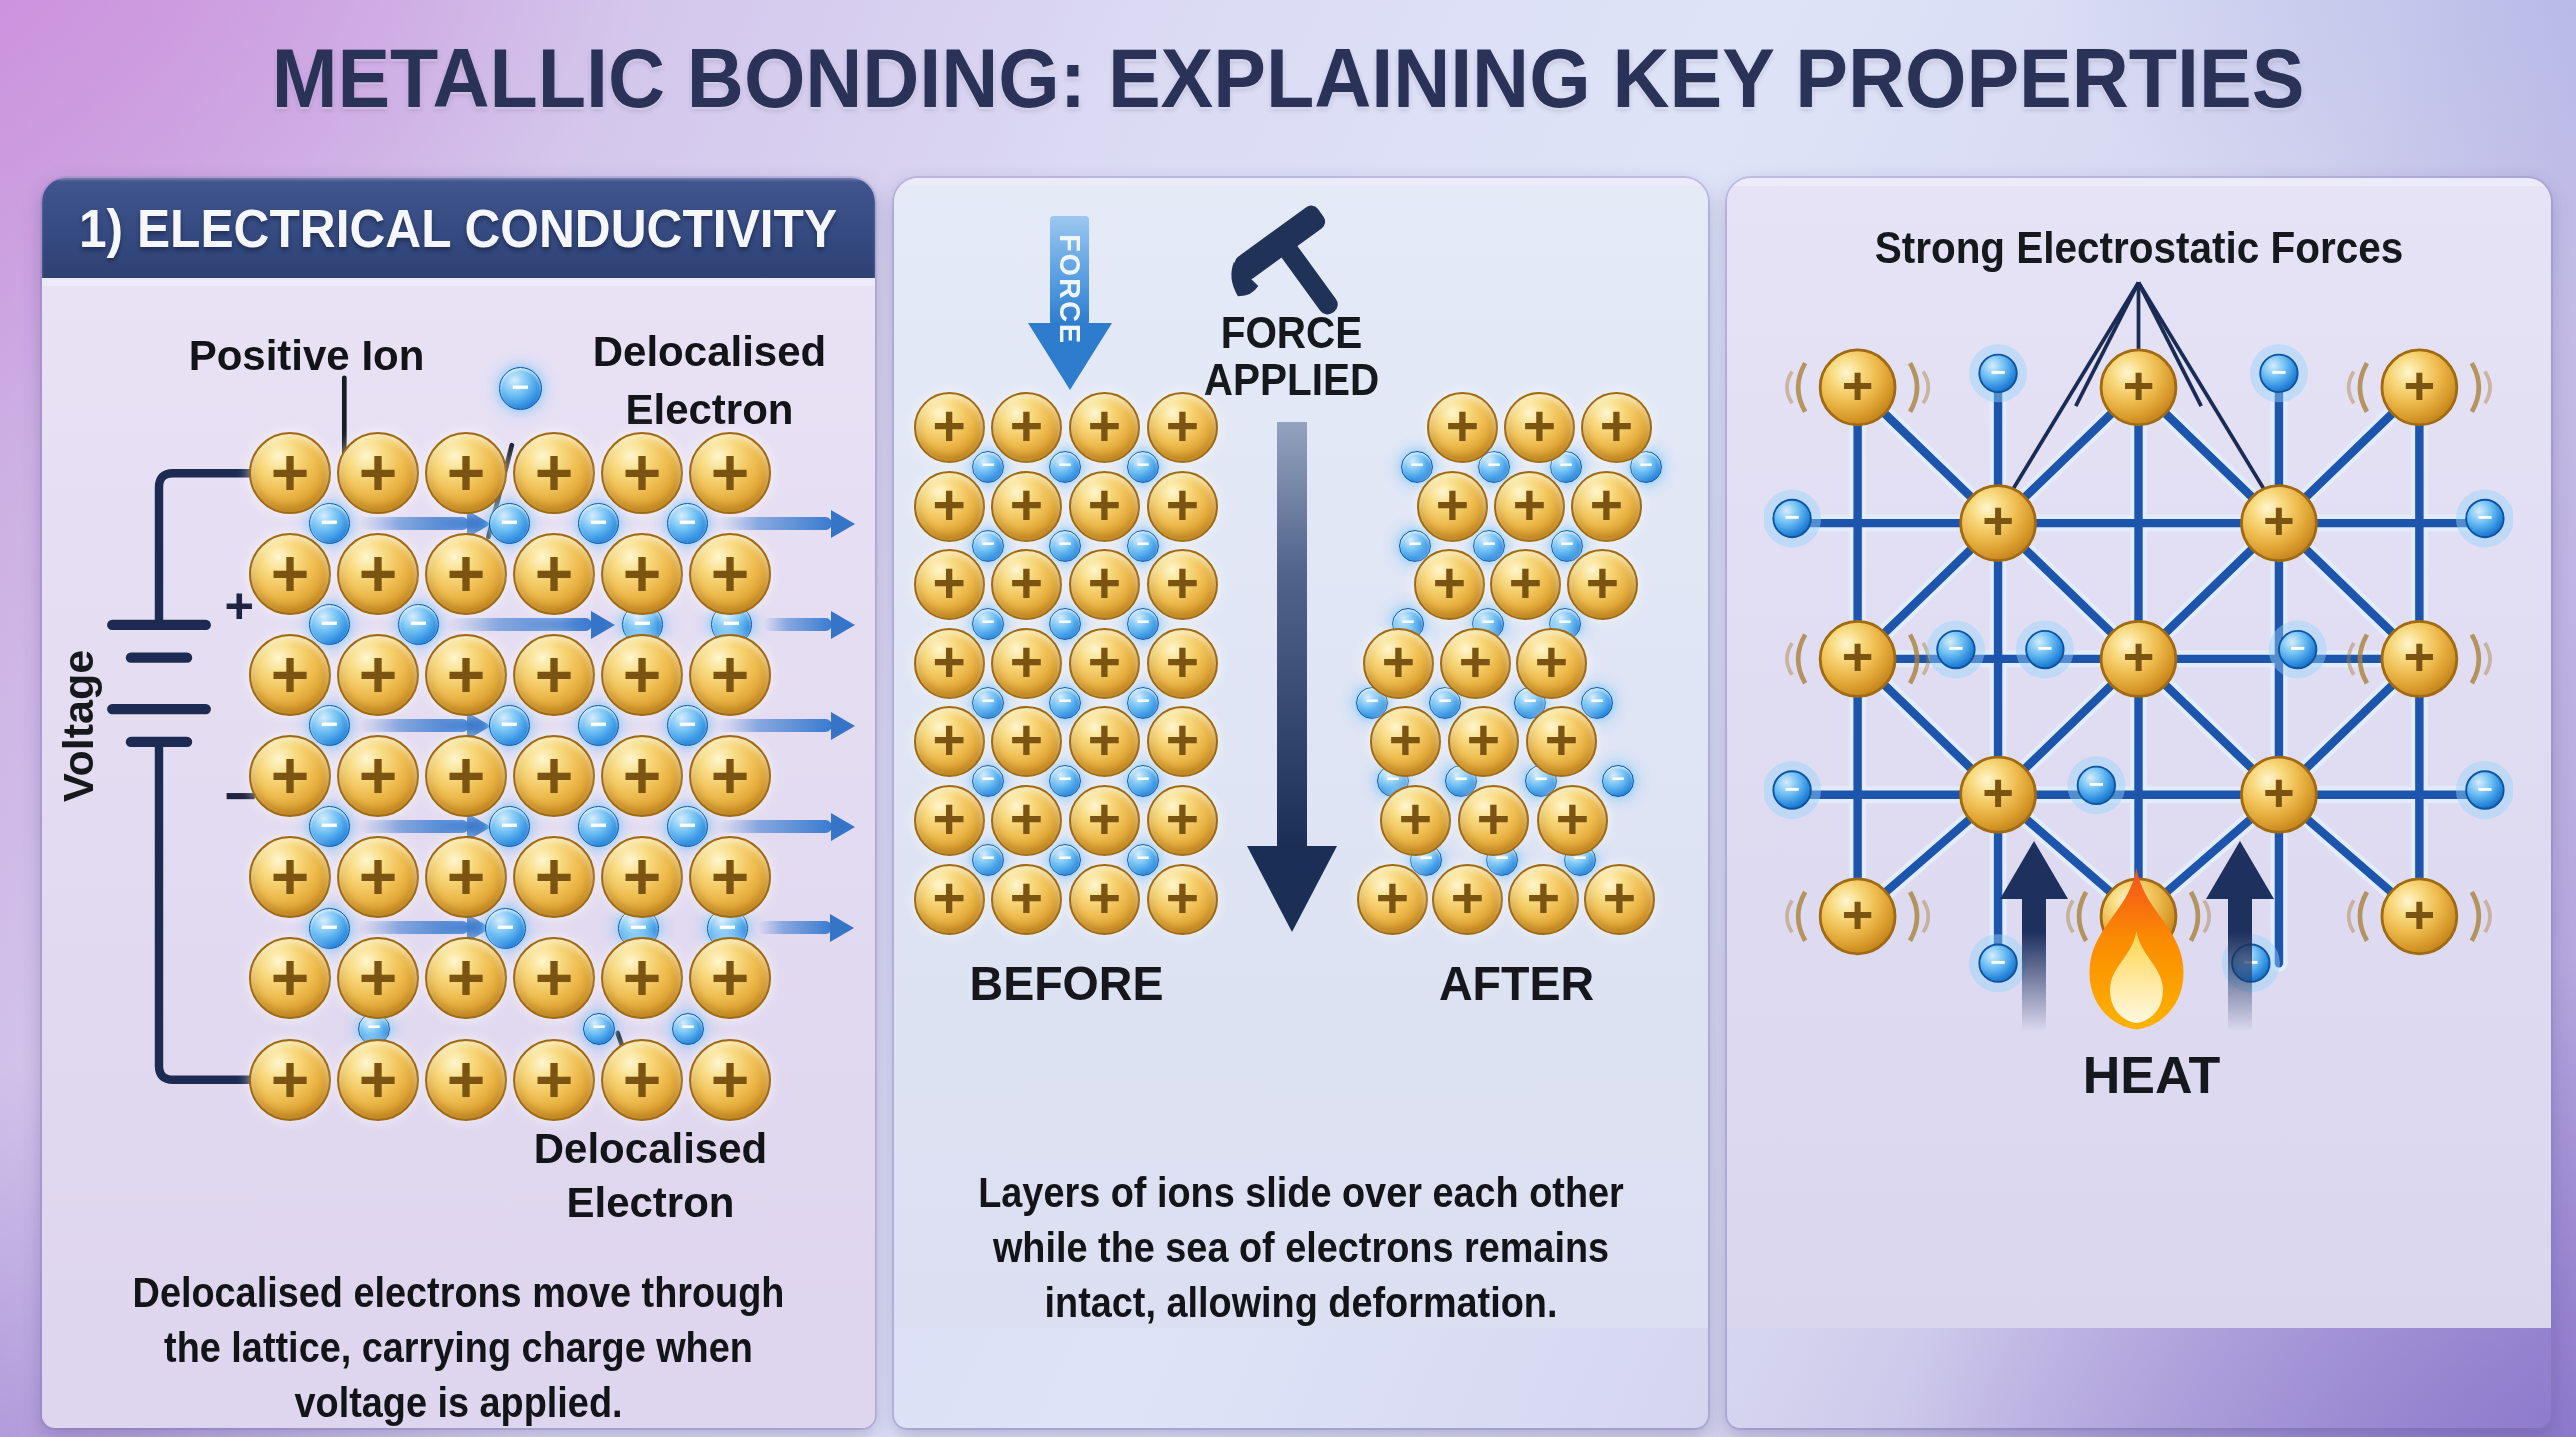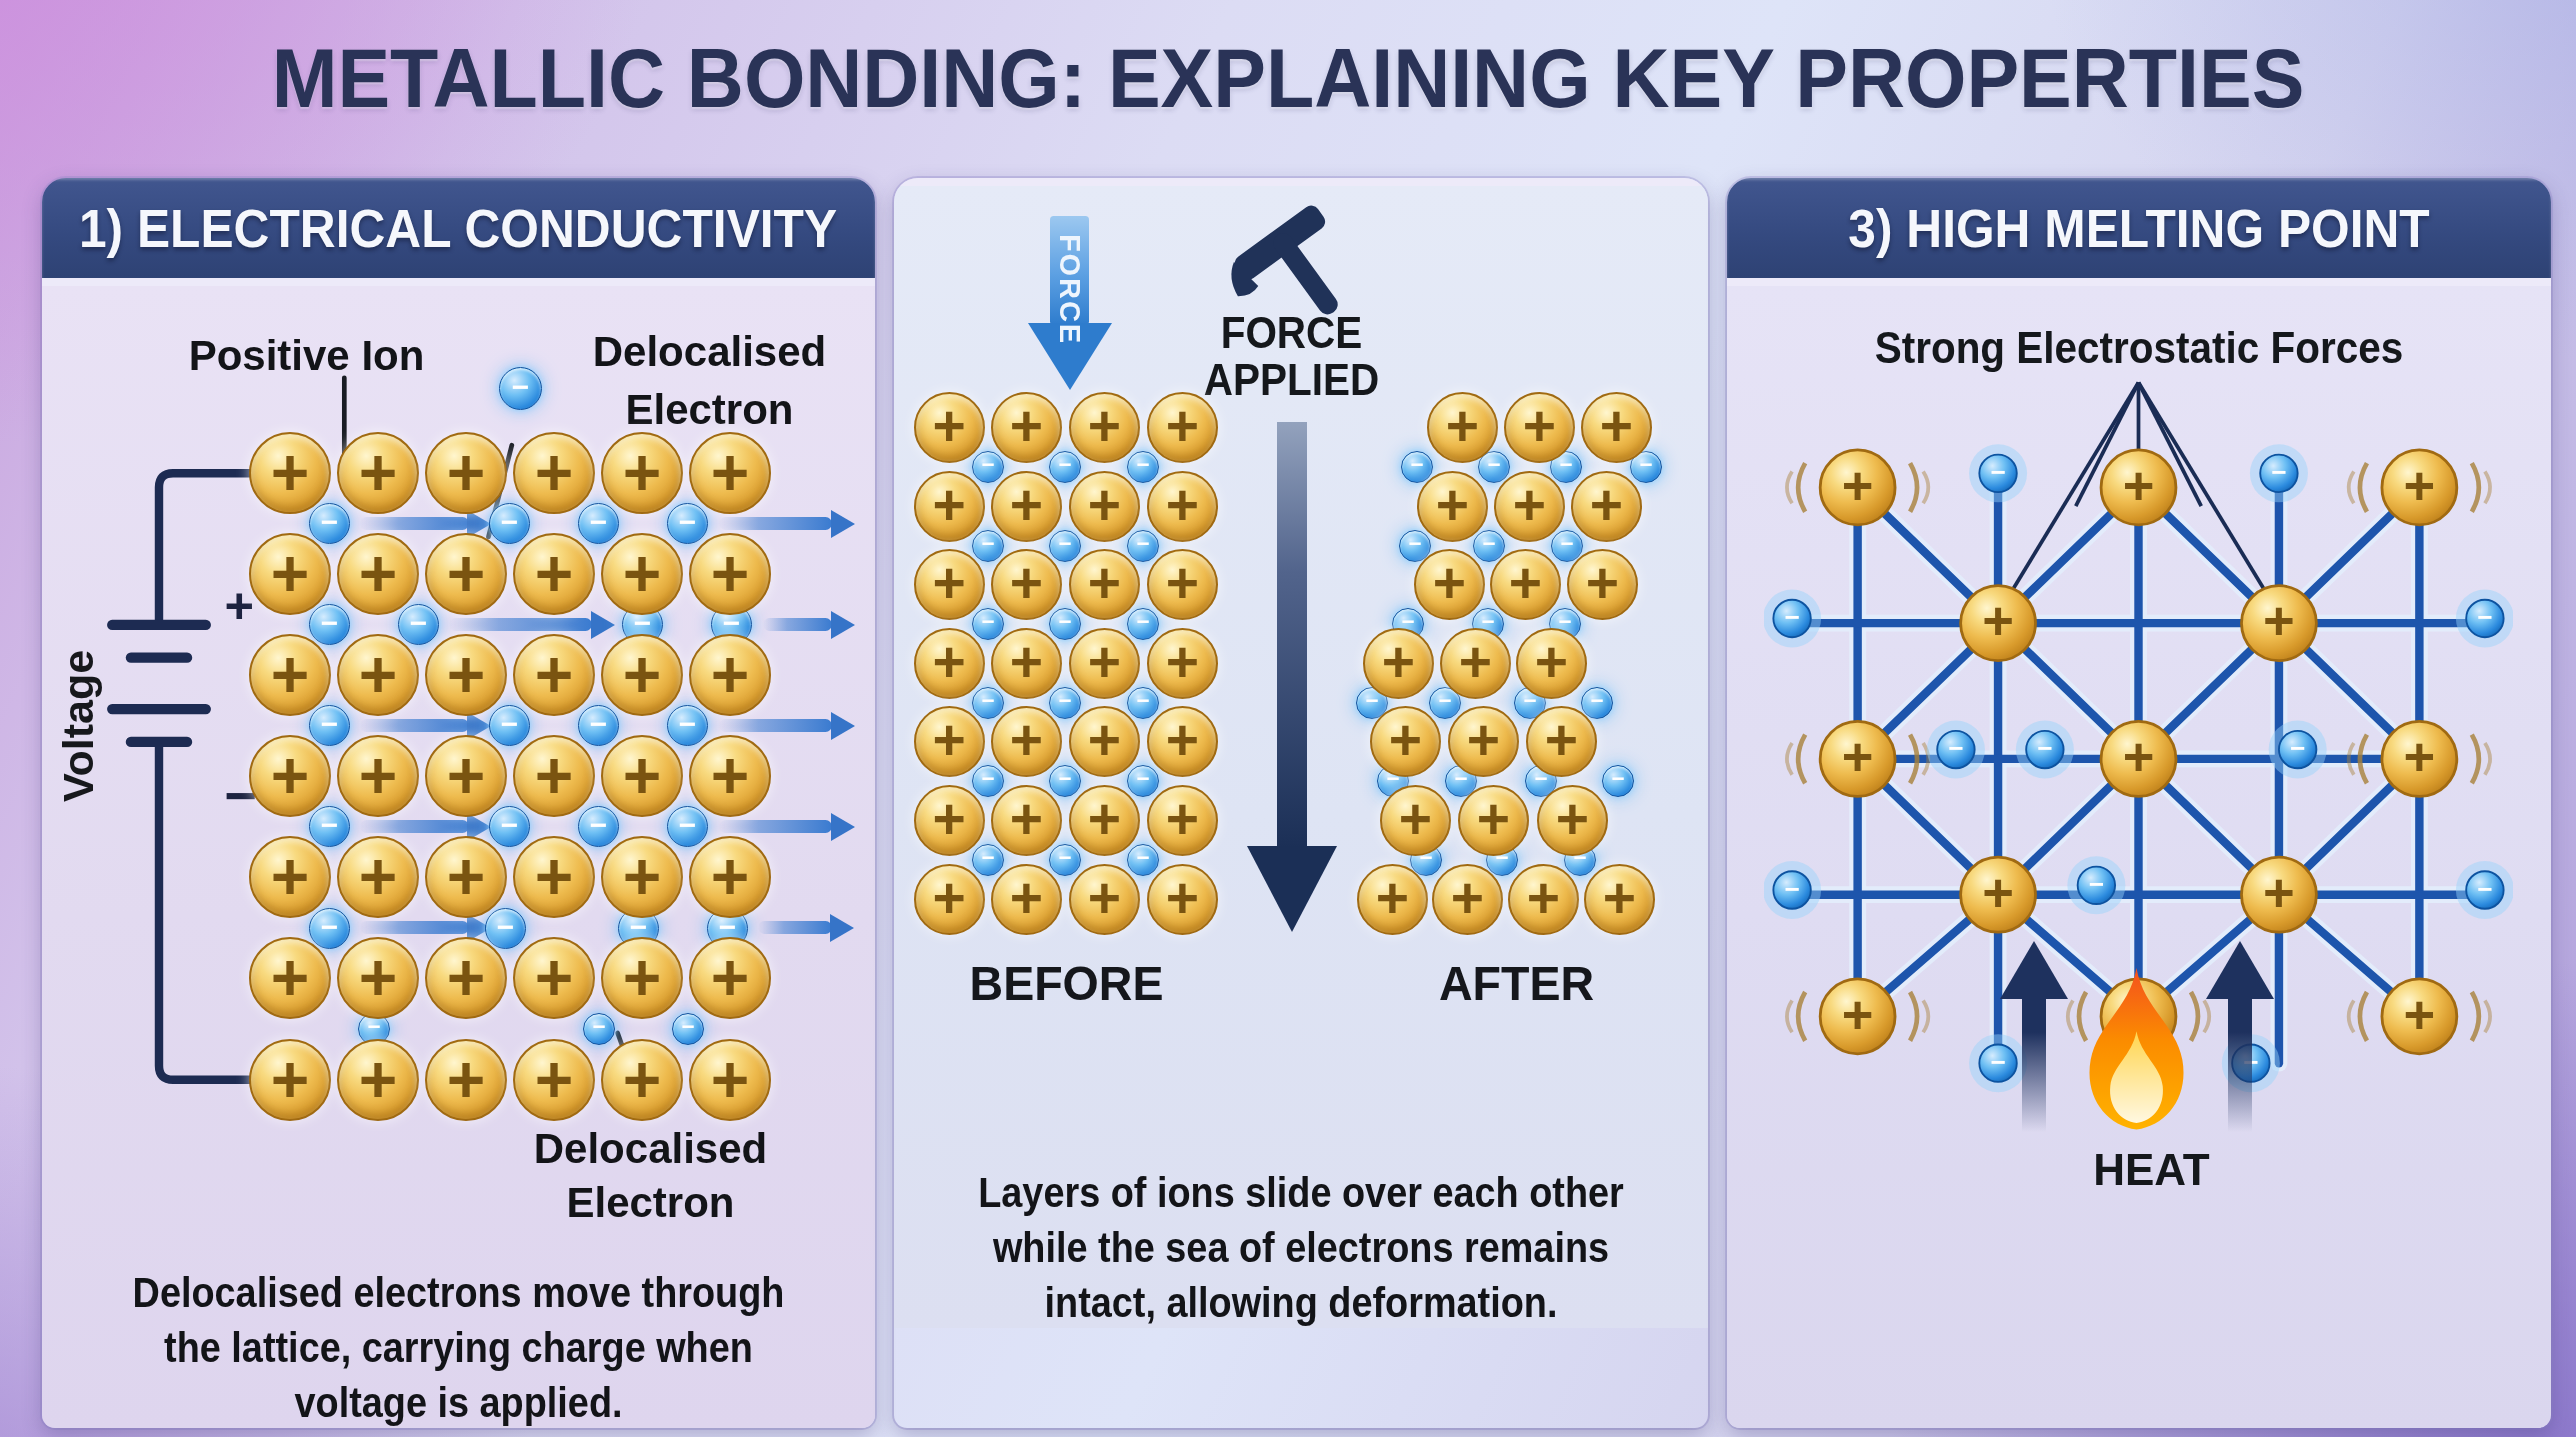--- a/index.html
+++ b/index.html
@@ -79,21 +79,21 @@
     writing-mode:vertical-rl;text-orientation:mixed;letter-spacing:1.9px;display:flex;align-items:center;justify-content:center;}
   .big-arrow-shaft{position:absolute;width:30px;
     background:linear-gradient(180deg,#93a2bd 0%,#52648c 35%,#1b2f56 100%);}
   .big-arrow-head{position:absolute;width:0;height:0;
     border-left:45px solid transparent;border-right:45px solid transparent;border-top:86px solid #1b2f56;}
   .ba-label{position:absolute;font-size:49px;font-weight:bold;color:#15171c;text-align:center;transform:scaleX(.95);white-space:nowrap;}
   .fa-label{position:absolute;text-align:center;color:#15181c;font-size:44px;font-weight:bold;line-height:47px;transform:scaleX(.92);}
   
   .forces-label,.heat-label{position:absolute;left:0;right:0;text-align:center;font-weight:bold;color:#15181c;white-space:nowrap;}
   .forces-label{top:37px;font-size:44px;transform:scaleX(.92);}
-  .heat-label{top:859px;font-size:44px;padding-left:25px;}
+  .heat-label{top:859px;font-size:52px;padding-left:25px;}
   .heat-arrow{position:absolute;width:67px;}
   .heat-arrow .hd{width:0;height:0;margin:0 auto;
     border-left:34px solid transparent;border-right:34px solid transparent;border-bottom:58px solid #1e315e;}
   .heat-arrow .sh{width:24px;height:133px;margin:0 auto;
     background:linear-gradient(180deg,#1e315e 25%, rgba(30,49,94,0) 100%);}
   
   .caption{position:absolute;left:0;right:0;top:979px;text-align:center;color:#131418;}
   .caption div{font-size:43px;font-weight:bold;line-height:55px;transform:scaleX(.88);white-space:nowrap;}
 </style>
 </head>
@@ -686,23 +686,20 @@
 
       <div class="caption">
         <div>Layers of ions slide over each other</div>
         <div>while the sea of electrons remains</div>
         <div>intact, allowing deformation.</div>
       </div>
     </div>
   </section>
 
   <section class="panel" id="panel3">
-    <div class="panel-header">
-      <span>3) HIGH MELTING POINT</span>
-    </div>
     <div class="panel-divider"></div>
     <div class="panel-body">
 
       <div class="forces-label">Strong Electrostatic Forces</div>
 
       <svg id="melting-svg" style="position:absolute;left:37px;top:89px;" width="749" height="721" viewBox="0 0 800 770">
         <defs>
           <radialGradient id="gIon" cx="35%" cy="30%" r="78%">
             <stop offset="0%" stop-color="#fff6cf"></stop>
               <stop offset="26%" stop-color="#f8da80"></stop>

